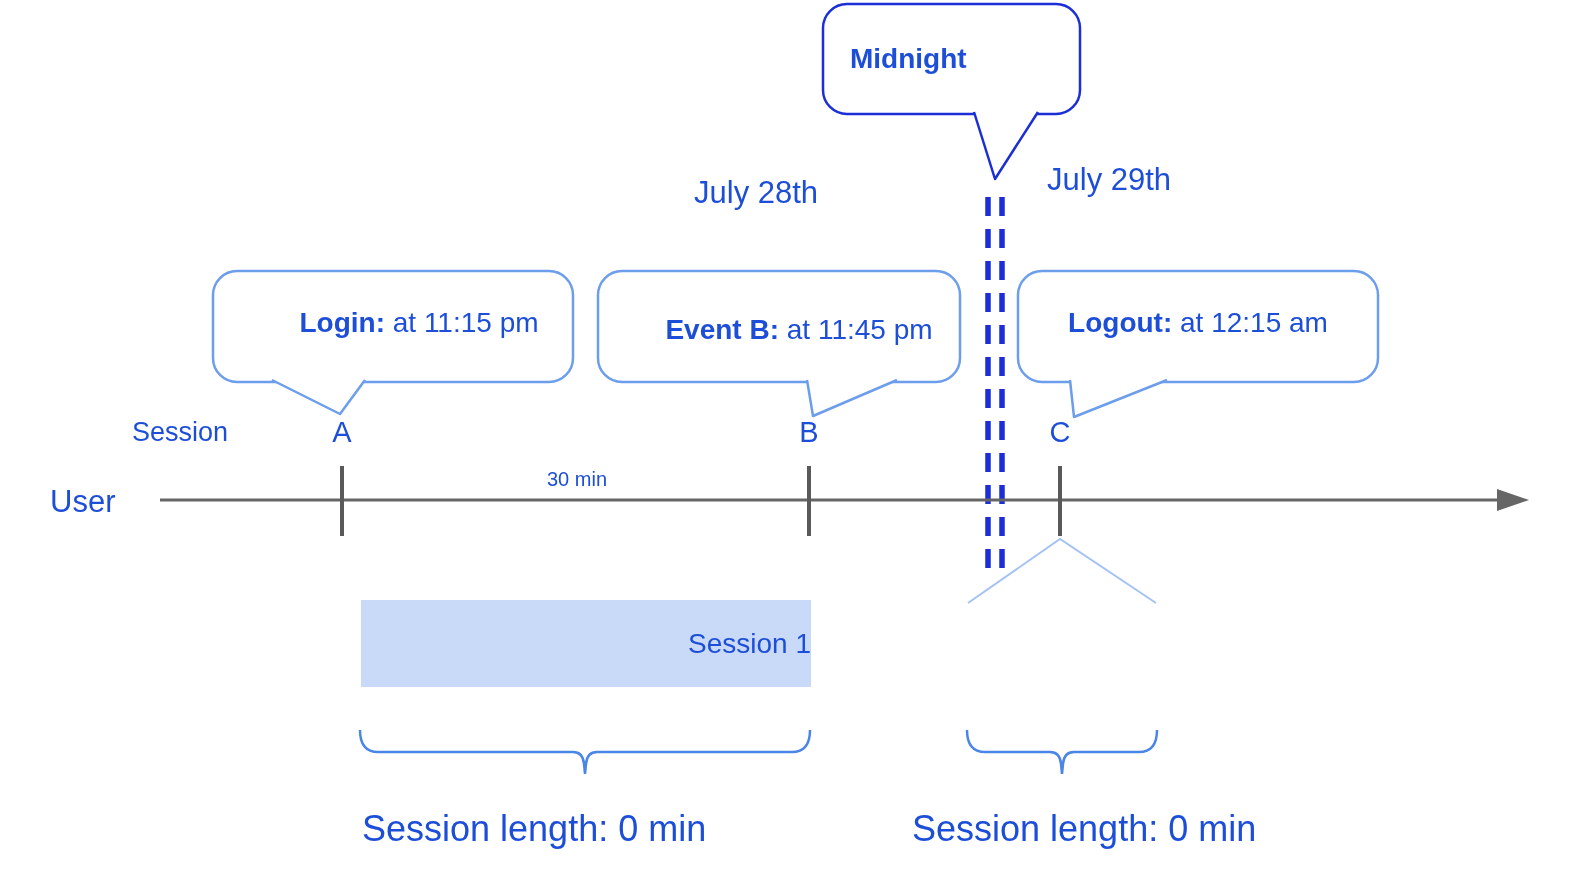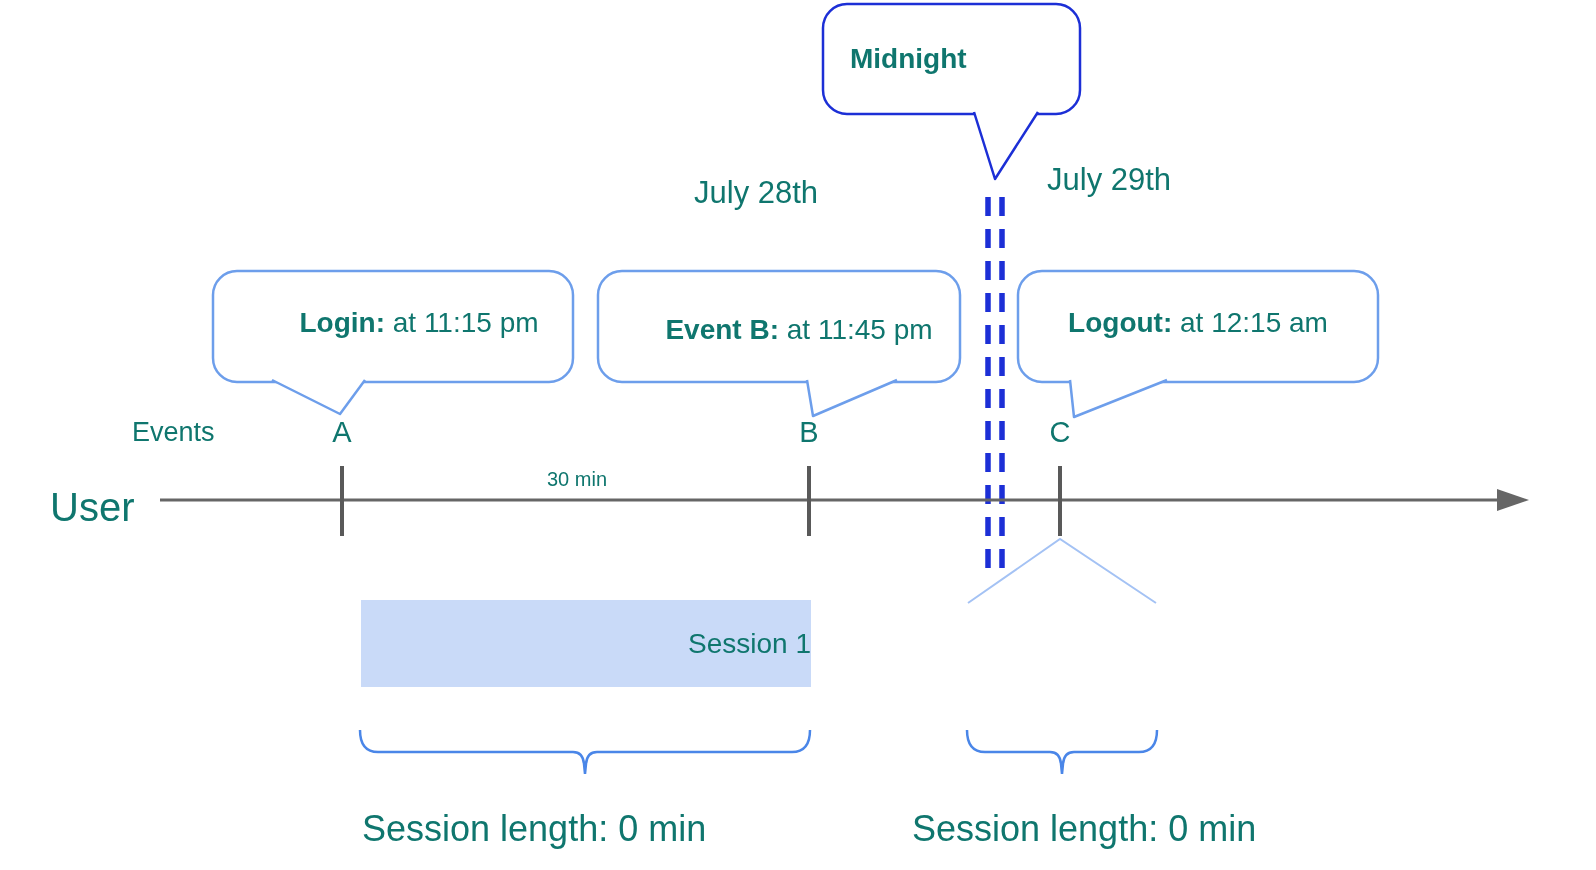--- a/index.html
+++ b/index.html
@@ -1,21 +1,21 @@
 <!DOCTYPE html>
 <html><head>
 <meta charset="utf-8">
 <style>
   html,body{margin:0;padding:0;background:#fff;}
   #canvas{
     position:relative;
     width:1596px;height:870px;
     background:#ffffff;
     font-family:"Liberation Sans","DejaVu Sans",sans-serif;
-    color:#0f766e;
+    color:#1d4ed8;
     overflow:hidden;
   }
   #scene{position:absolute;left:0;top:0;width:1596px;height:870px;}
   .txt{position:absolute;white-space:nowrap;line-height:1.15;}
   .b{font-weight:bold;}
   .center{text-align:center;}
   .bubble-text{font-size:28px;}
   .date-label{font-size:31px;}
   .marker{font-size:29px;width:44px;text-align:center;}
   .session-box{
@@ -65,27 +65,27 @@
 
   <div class="txt date-label" style="left:694px;top:175px;text-align:right;">July 28th</div>
   <div class="txt date-label" style="left:1047px;top:162px;">July 29th</div>
 
   <div class="txt bubble-text center" style="left:213px;top:307px;width:360px;margin-left:26px;"><span class="b">Login:</span><span> at 11:15 pm</span></div>
 
   <div class="txt bubble-text center" style="left:598px;top:314px;width:402px;"><span class="b">Event B:</span><span> at 11:45 pm</span></div>
 
   <div class="txt bubble-text center" style="left:1018px;top:307px;width:360px;"><span class="b">Logout:</span><span> at 12:15 am</span></div>
 
-  <div class="txt" style="left:132px;top:417px;font-size:27px;">Events</div>
+  <div class="txt" style="left:132px;top:417px;font-size:27px;">Session</div>
   <div class="txt marker" style="left:320px;top:416px;">A</div>
   <div class="txt marker" style="left:787px;top:416px;">B</div>
   <div class="txt marker" style="left:1038px;top:416px;">C</div>
 
   <div class="txt" style="left:547px;top:468px;font-size:20px;">30 min</div>
-  <div class="txt" style="left:50px;top:484px;font-size:40px;">User</div>
+  <div class="txt" style="left:50px;top:484px;font-size:31px;">User</div>
 
   <div class="session-box" style="left:361px;top:600px;width:450px;height:87px;">
     <span>Session 1</span>
   </div>
 
   <div class="txt len-label" style="left:362px;top:808px;">Session length: 0 min</div>
   <div class="txt len-label" style="left:912px;top:808px;">Session length: 0 min</div>
 
 </div>
 

